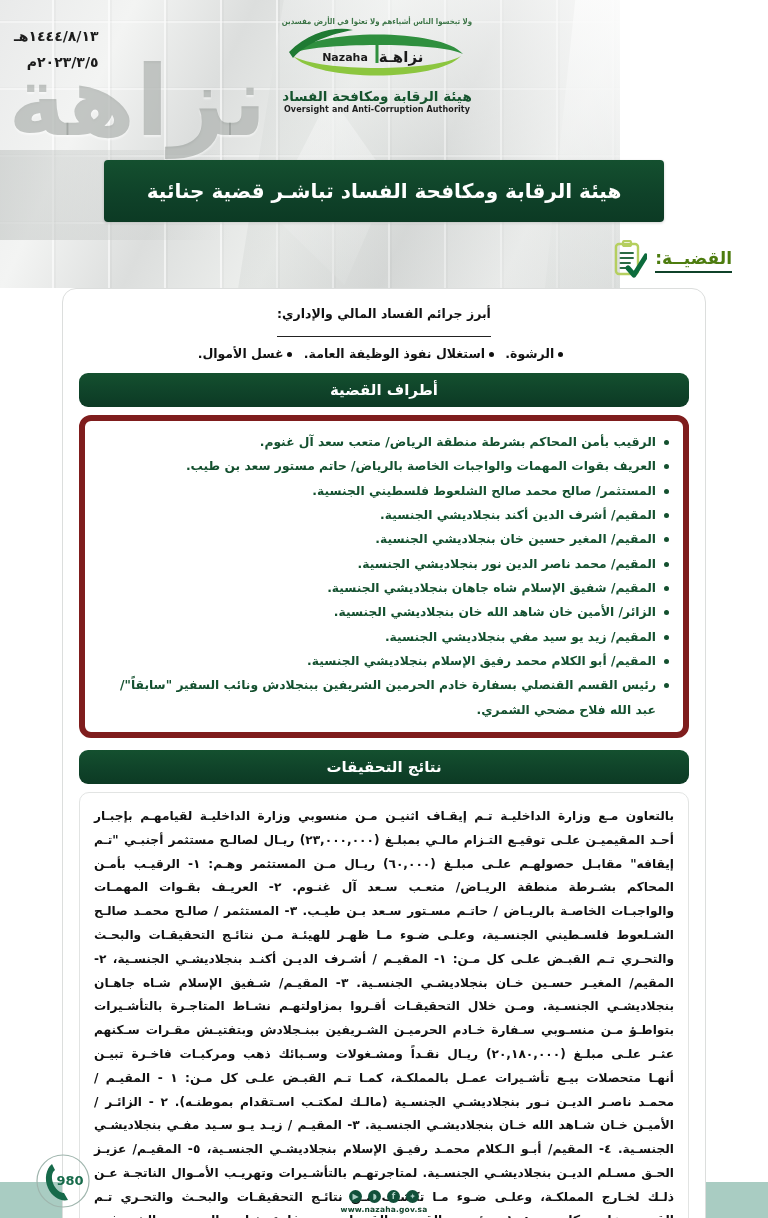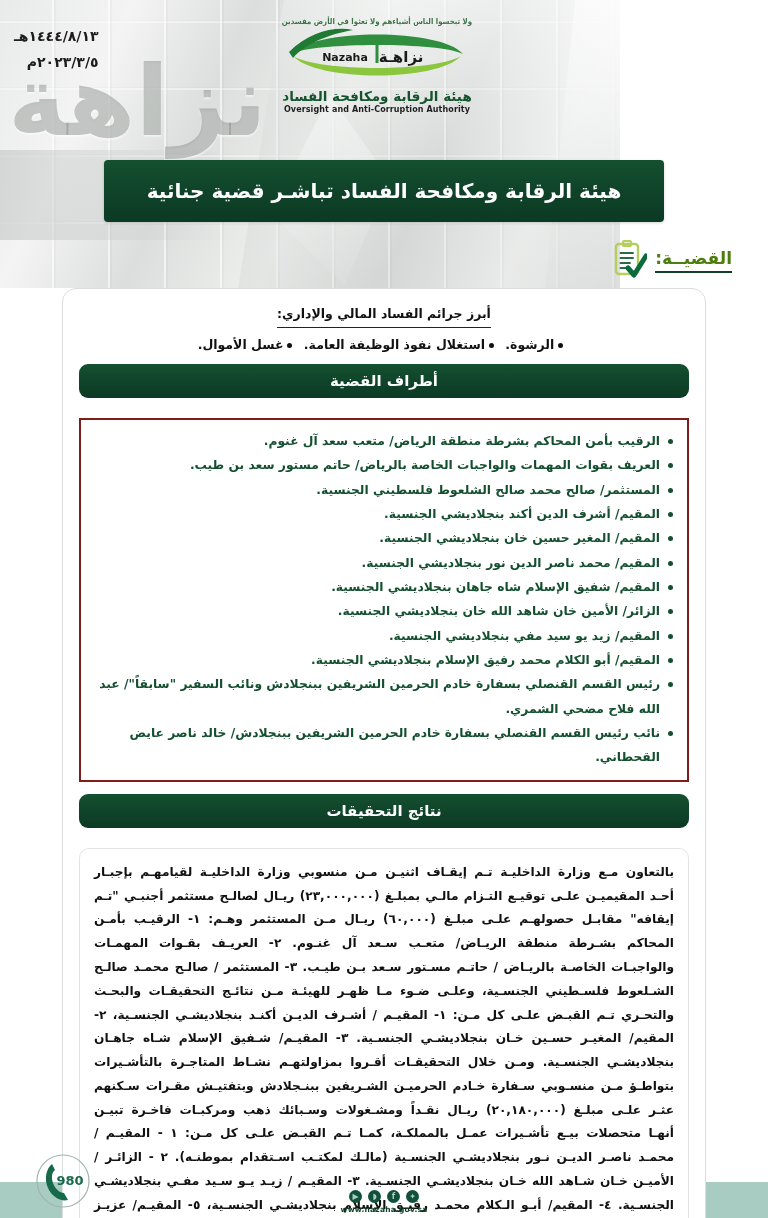--- a/index.html
+++ b/index.html
@@ -205,21 +205,21 @@
     z-index: 5;
   }
 
   .crimes-title {
     text-align: center;
     font-size: 12.5px;
     font-weight: 700;
     color: #111;
     border-bottom: 1.6px solid #222;
     display: inline-block;
-    padding-bottom: 6px;
+    padding-bottom: 15px;
     margin-bottom: 9px;
   }
   .crimes-title-wrap { text-align: center; }
 
   .crimes-line {
     text-align: center;
     font-size: 12.5px;
     font-weight: 700;
     color: #111;
     margin-bottom: 12px;
@@ -236,32 +236,32 @@
   }
 
   
   .section-head {
     background: linear-gradient(180deg, #14502f 0%, #0f4229 60%, #0c3a24 100%);
     border-radius: 9px;
     height: 34px;
     display: flex;
     align-items: center;
     justify-content: center;
-    margin-bottom: 20px;
+    margin-bottom: 8px;
   }
   .section-head span {
     color: #fff;
     font-size: 15px;
     font-weight: 700;
   }
 
   
   .sub-card {
-    border: 2px solid #7f1d1d;
-    border-radius: 0;
+    border: 6px solid #7f1d1d;
+    border-radius: 12px;
     padding: 9px 14px 10px;
     background: #fff;
   }
   ul.parties { list-style: none; }
   ul.parties li {
     font-size: 12.3px;
     font-weight: 700;
     color: #14502f;
     line-height: 1.98;
     text-align: right;
@@ -425,21 +425,20 @@
         <li>العريف بقوات المهمات والواجبات الخاصة بالرياض/ حاتم مستور سعد بن طيب.</li>
         <li>المستثمر/ صالح محمد صالح الشلعوط فلسطيني الجنسية.</li>
         <li>المقيم/ أشرف الدين أكند بنجلاديشي الجنسية.</li>
         <li>المقيم/ المغير حسين خان بنجلاديشي الجنسية.</li>
         <li>المقيم/ محمد ناصر الدين نور بنجلاديشي الجنسية.</li>
         <li>المقيم/ شفيق الإسلام شاه جاهان بنجلاديشي الجنسية.</li>
         <li>الزائر/ الأمين خان شاهد الله خان بنجلاديشي الجنسية.</li>
         <li>المقيم/ زيد يو سيد مفي بنجلاديشي الجنسية.</li>
         <li>المقيم/ أبو الكلام محمد رفيق الإسلام بنجلاديشي الجنسية.</li>
         <li>رئيس القسم القنصلي بسفارة خادم الحرمين الشريفين ببنجلادش ونائب السفير "سابقاً"/ عبد الله فلاح مضحي الشمري.</li>
-        <li>نائب رئيس القسم القنصلي بسفارة خادم الحرمين الشريفين ببنجلادش/ خالد ناصر عايض القحطاني.</li>
       </ul>
     </div>
 
     <div class="results-block">
       <div class="section-head">
         <span>نتائج التحقيقات</span>
       </div>
       <div class="results-body">
         <p>بالتعاون مـع وزارة الداخليـة تـم إيقـاف اثنيـن مـن منسوبي وزارة الداخليـة لقيامهـم بإجبـار أحـد المقيميـن علـى توقيـع التـزام مالـي بمبلـغ (٢٣,٠٠٠,٠٠٠) ريـال لصالـح مستثمر أجنبـي "تـم إيقافه" مقابـل حصولهـم علـى مبلـغ (٦٠,٠٠٠) ريـال مـن المستثمر وهـم: ١- الرقيـب بأمـن المحاكم بشـرطة منطقة الريـاض/ متعـب سـعد آل غنـوم. ٢- العريـف بقـوات المهمـات والواجبـات الخاصـة بالريـاض / حاتـم مسـتور سـعد بـن طيـب. ٣- المستثمر / صالـح محمـد صالـح الشـلعوط فلسـطيني الجنسـية، وعلـى ضـوء مـا ظهـر للهيئـة مـن نتائـج التحقيقـات والبحـث والتحـري تـم القبـض علـى كل مـن: ١- المقيـم / أشـرف الديـن أكنـد بنجلاديشـي الجنسـية، ٢- المقيم/ المغيـر حسـين خـان بنجلاديشـي الجنسـية. ٣- المقيـم/ شـفيق الإسلام شـاه جاهـان بنجلاديشـي الجنسـية. ومـن خلال التحقيقـات أقـروا بمزاولتهـم نشـاط المتاجـرة بالتأشـيرات بتواطـؤ مـن منسـوبي سـفارة خـادم الحرميـن الشـريفين ببنـجلادش وبتفتيـش مقـرات سـكنهم عثـر علـى مبلـغ (٢٠,١٨٠,٠٠٠) ريـال نقـداً ومشـغولات وسـبائك ذهب ومركبـات فاخـرة تبيـن أنهـا متحصلات بيـع تأشـيرات عمـل بالمملكـة، كمـا تـم القبـض علـى كل مـن: ١ - المقيـم / محمـد ناصـر الديـن نـور بنجلاديشـي الجنسـية (مالـك لمكتـب اسـتقدام بموطنـه). ٢ - الزائـر / الأميـن خـان شـاهد الله خـان بنجلاديشـي الجنسـية. ٣- المقيـم / زيـد يـو سـيد مفـي بنجلاديشـي الجنسـية. ٤- المقيم/ أبـو الـكلام محمـد رفيـق الإسلام بنجلاديشـي الجنسـية، ٥- المقيـم/ عزيـز الحـق مسـلم الديـن بنجلاديشـي الجنسـية. لمتاجرتهـم بالتأشـيرات وتهريـب الأمـوال الناتجـة عـن ذلـك لخـارج المملكـة، وعلـى ضـوء مـا تكشـف مـن نتائـج التحقيقـات والبحـث والتحـري تـم القبـض علـى كل مـن: ١- رئيـس القسـم القنصلـي بسـفارة خـادم الحرميـن الشـريفين ببنـجلادش ونائـب السـفير"سـابقاً"/ عبـد الله فلاح مضحـي الشـمري. ٢- نائـب رئيس القسـم القنصلـي بسـفارة خـادم الحرميـن الشـريفين ببنـجلادش/ خالـد ناصـر عايـض القحطانـي. لتواطئهـم مـع الوافديـن المشـار لهـم أعلاه وثبـوت حصولهـم خلال فتـرة عملهـم بالسـفارة علـى مبلـغ (٥٤,٠٠٠,٠٠٠) ريـال على دفعـات مقابـل إنجـاز إصـدار تأشـيرات عمـل بالمملكـة وإقرارهـم باسـتلام جـزء مـن تلـك المبالـغ داخـل المملكـة بواسـطة المقيميـن المقبـوض عليهم واستثمار المتبقي منها خارج المملكة.</p>
       </div>

